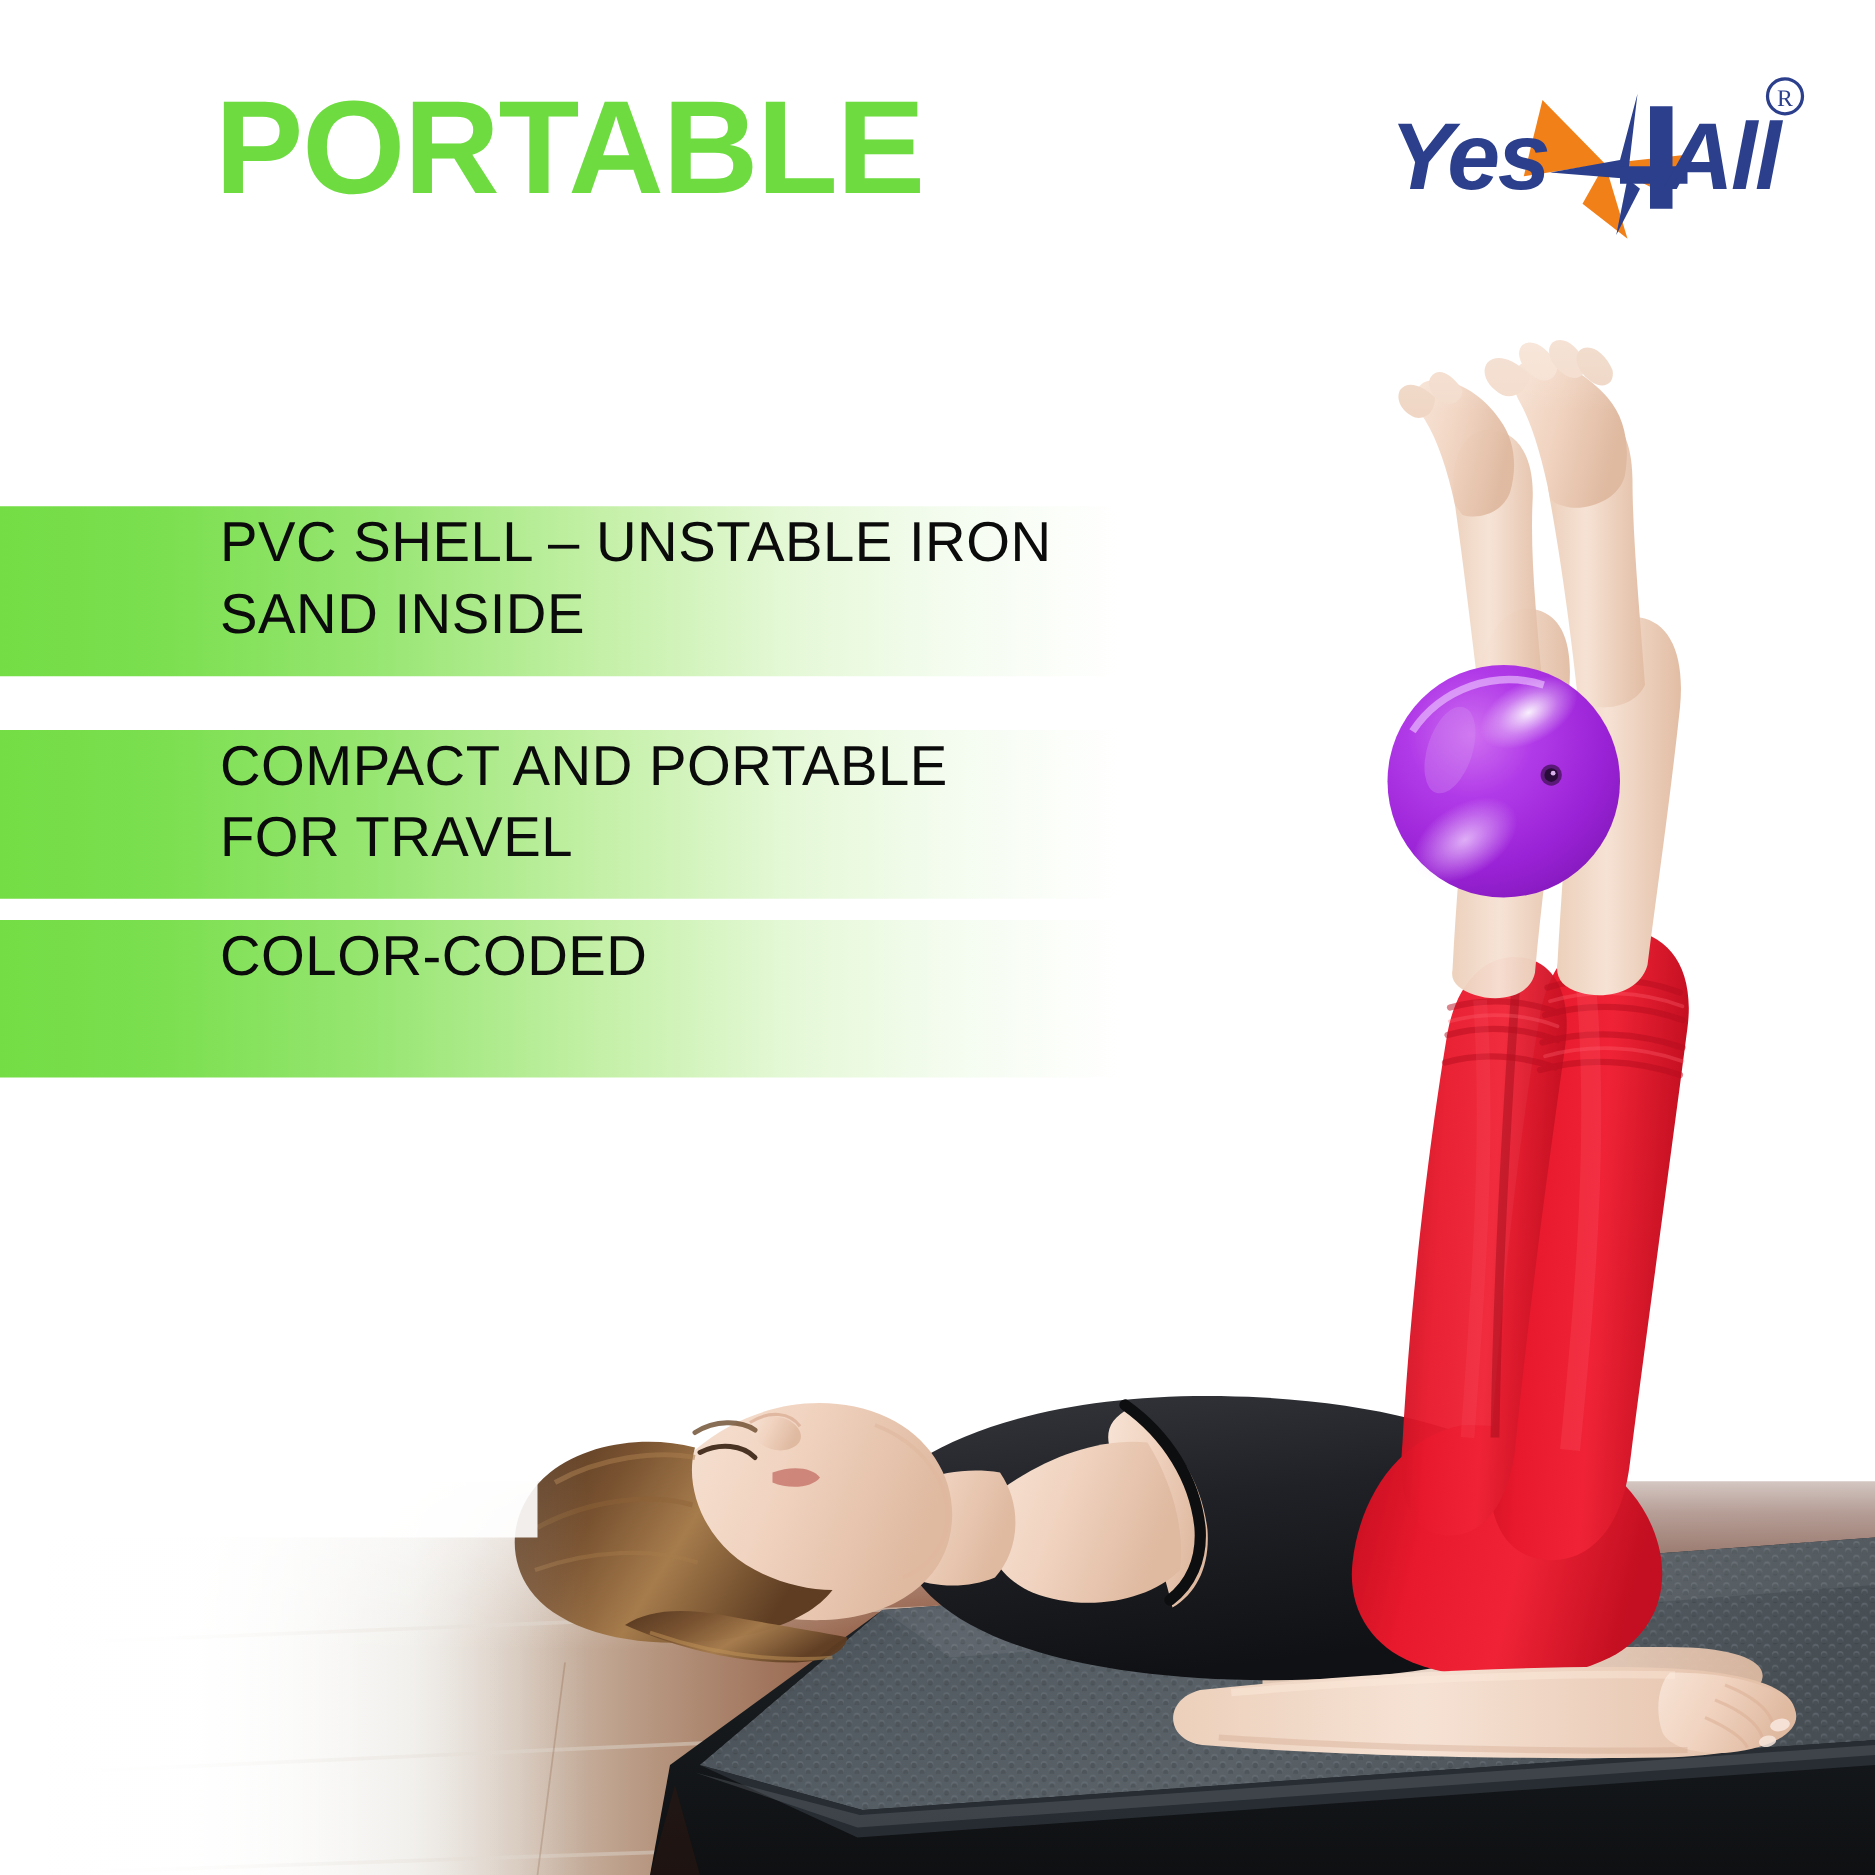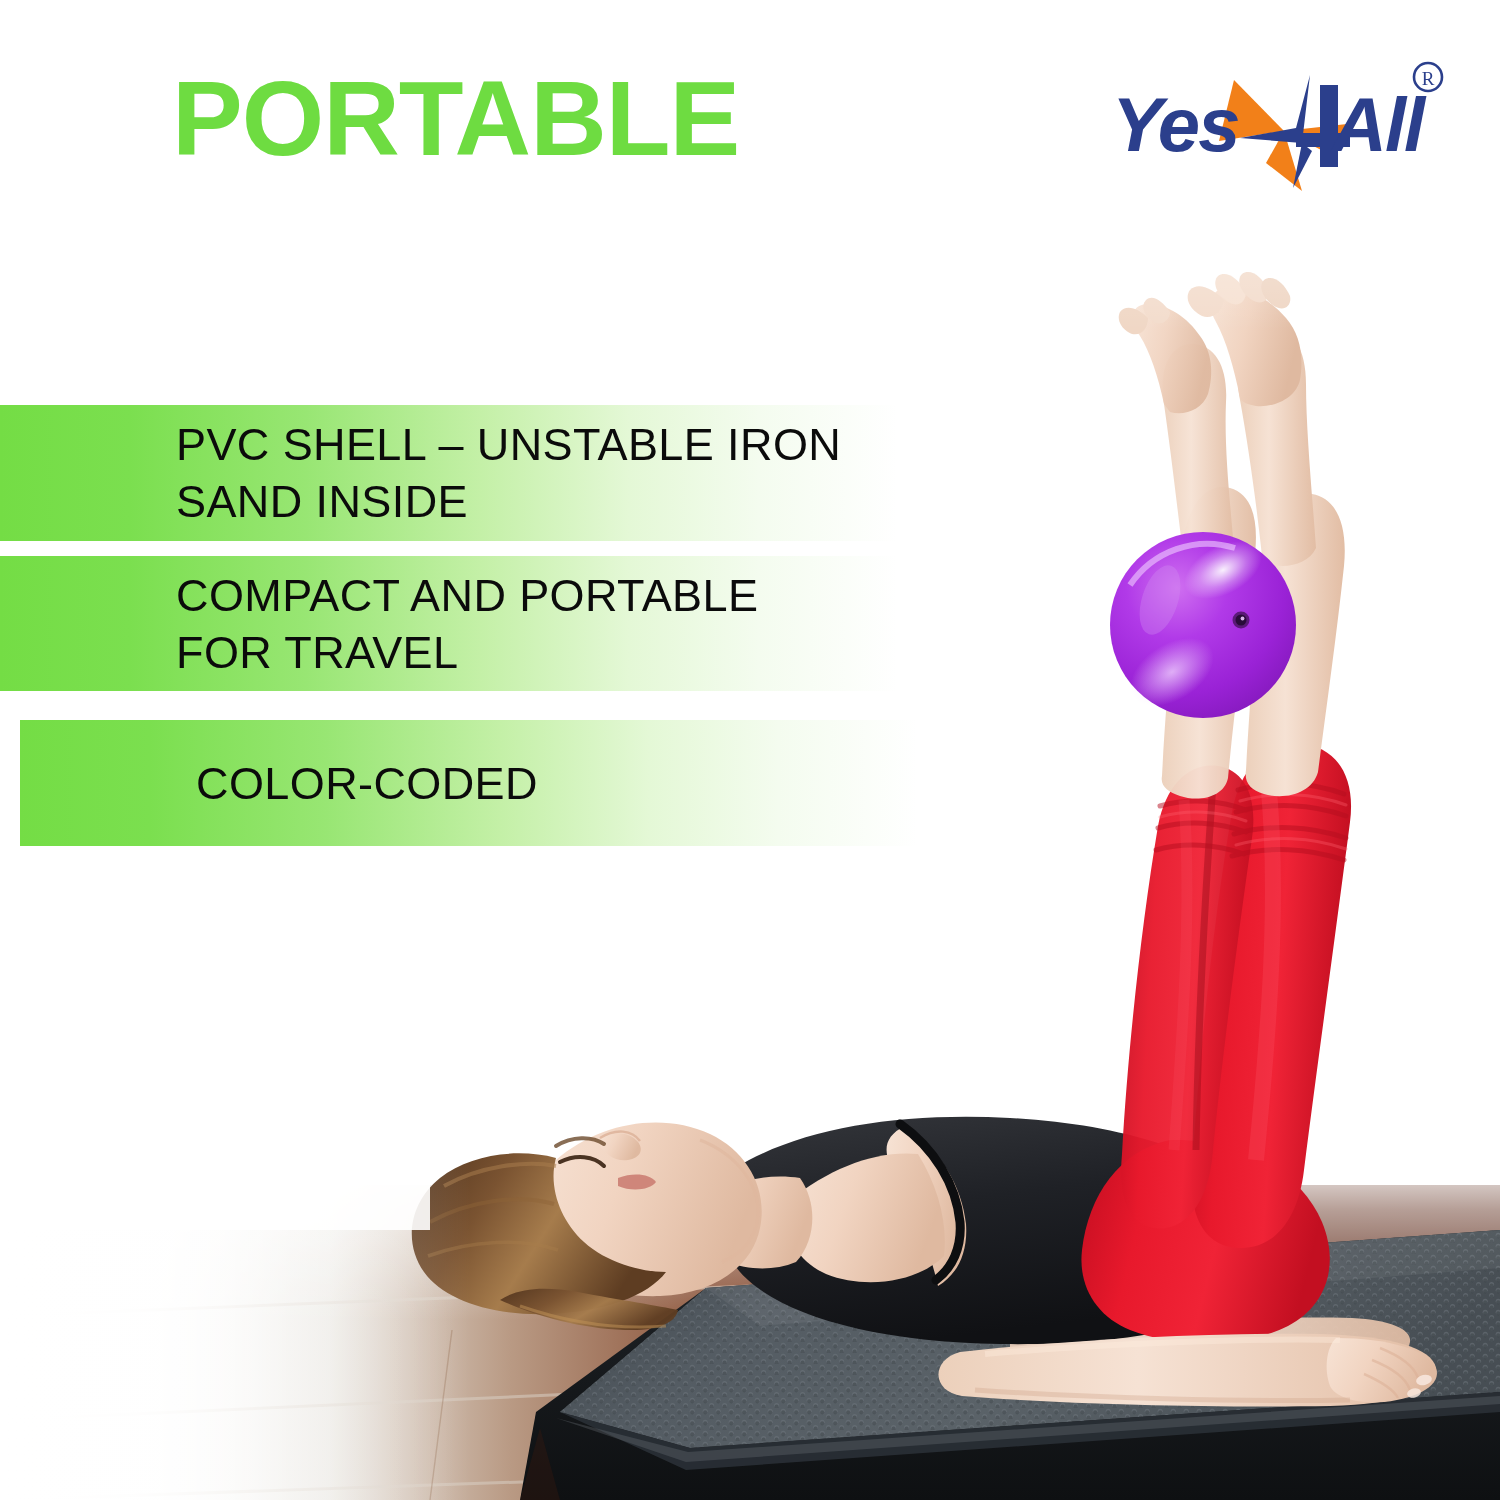--- a/index.html
+++ b/index.html
@@ -49,26 +49,26 @@
     width:925px;
     background:linear-gradient(to right,
         #74DD45 0%,
         #7BDF4F 14%,
         #98E673 33%,
         #C4F0A7 52%,
         #E4F8D6 68%,
         #F4FCEF 82%,
         #FFFFFF 97%);
     display:flex;
-    align-items:center;
+    align-items:flex-start;
     z-index:30;
   }
   #bar-0 { top:405px; height:136px; }
-  #bar-1 { top:556px; height:135px; }
-  #bar-2 { top:720px; height:126px;margin-left:20px; }
+  #bar-1 { top:584px; height:135px; }
+  #bar-2 { top:736px; height:126px; }
 
   .feature-text {
     margin-left:176px;
     padding-right:30px;
     color:#0B0B0B;
     font-family:"Liberation Sans", sans-serif;
     font-weight:300;
     font-size:45px;
     line-height:57px;
     letter-spacing:0.4px;

